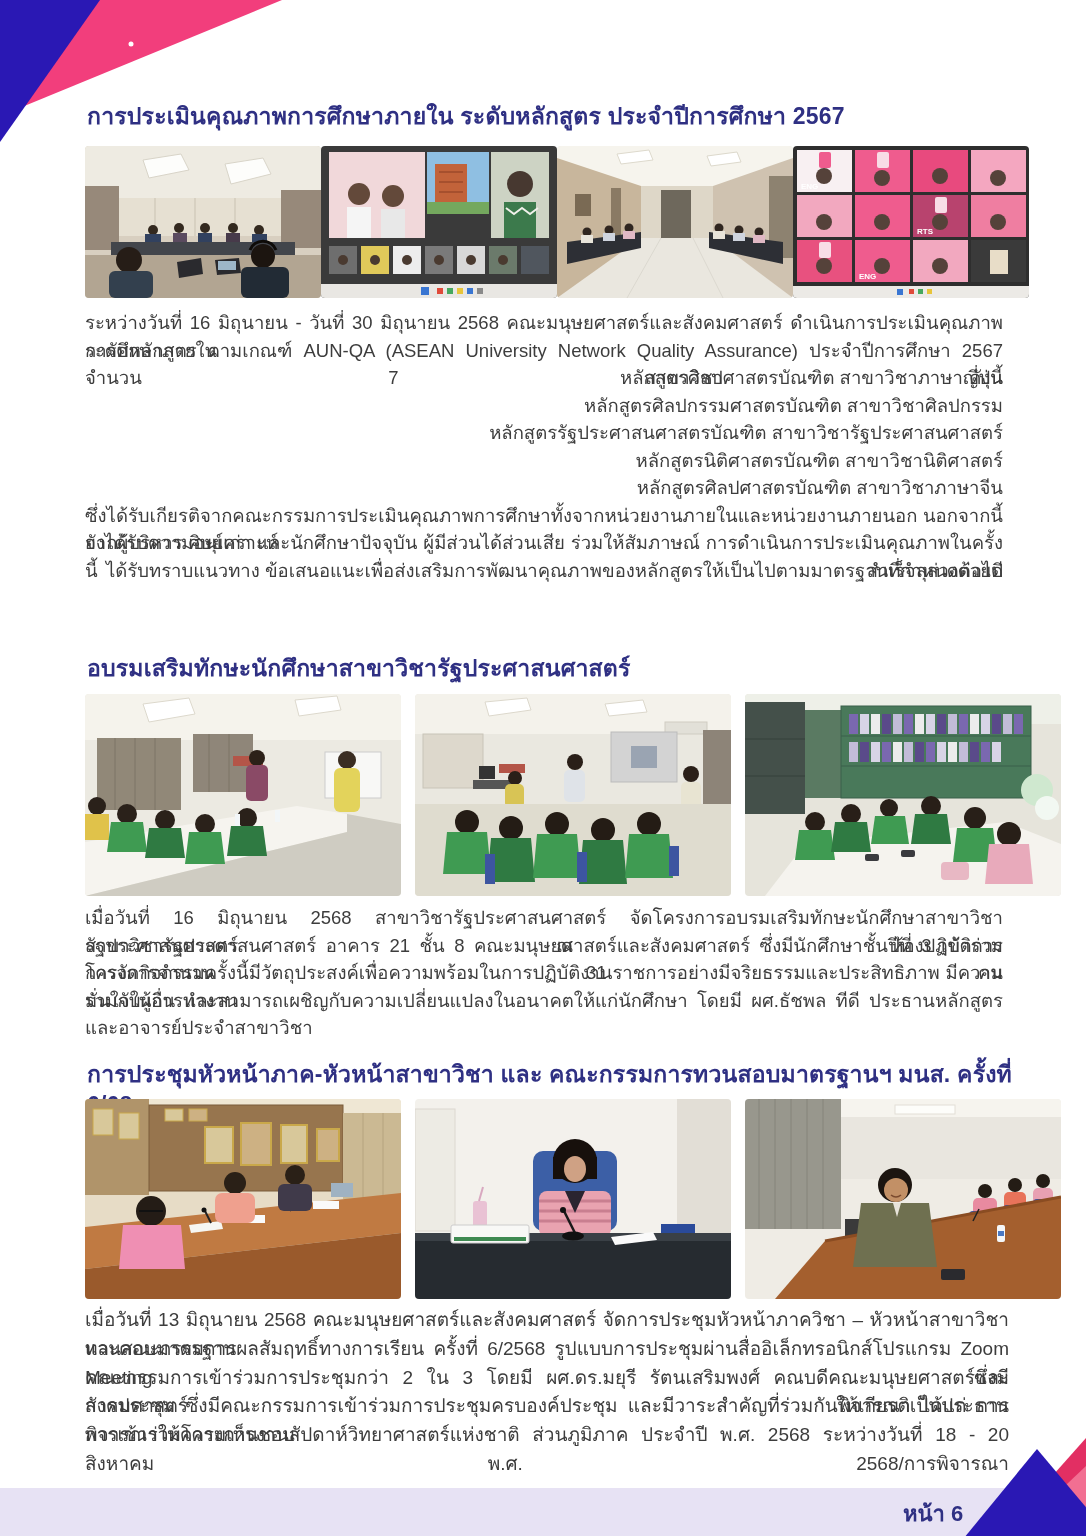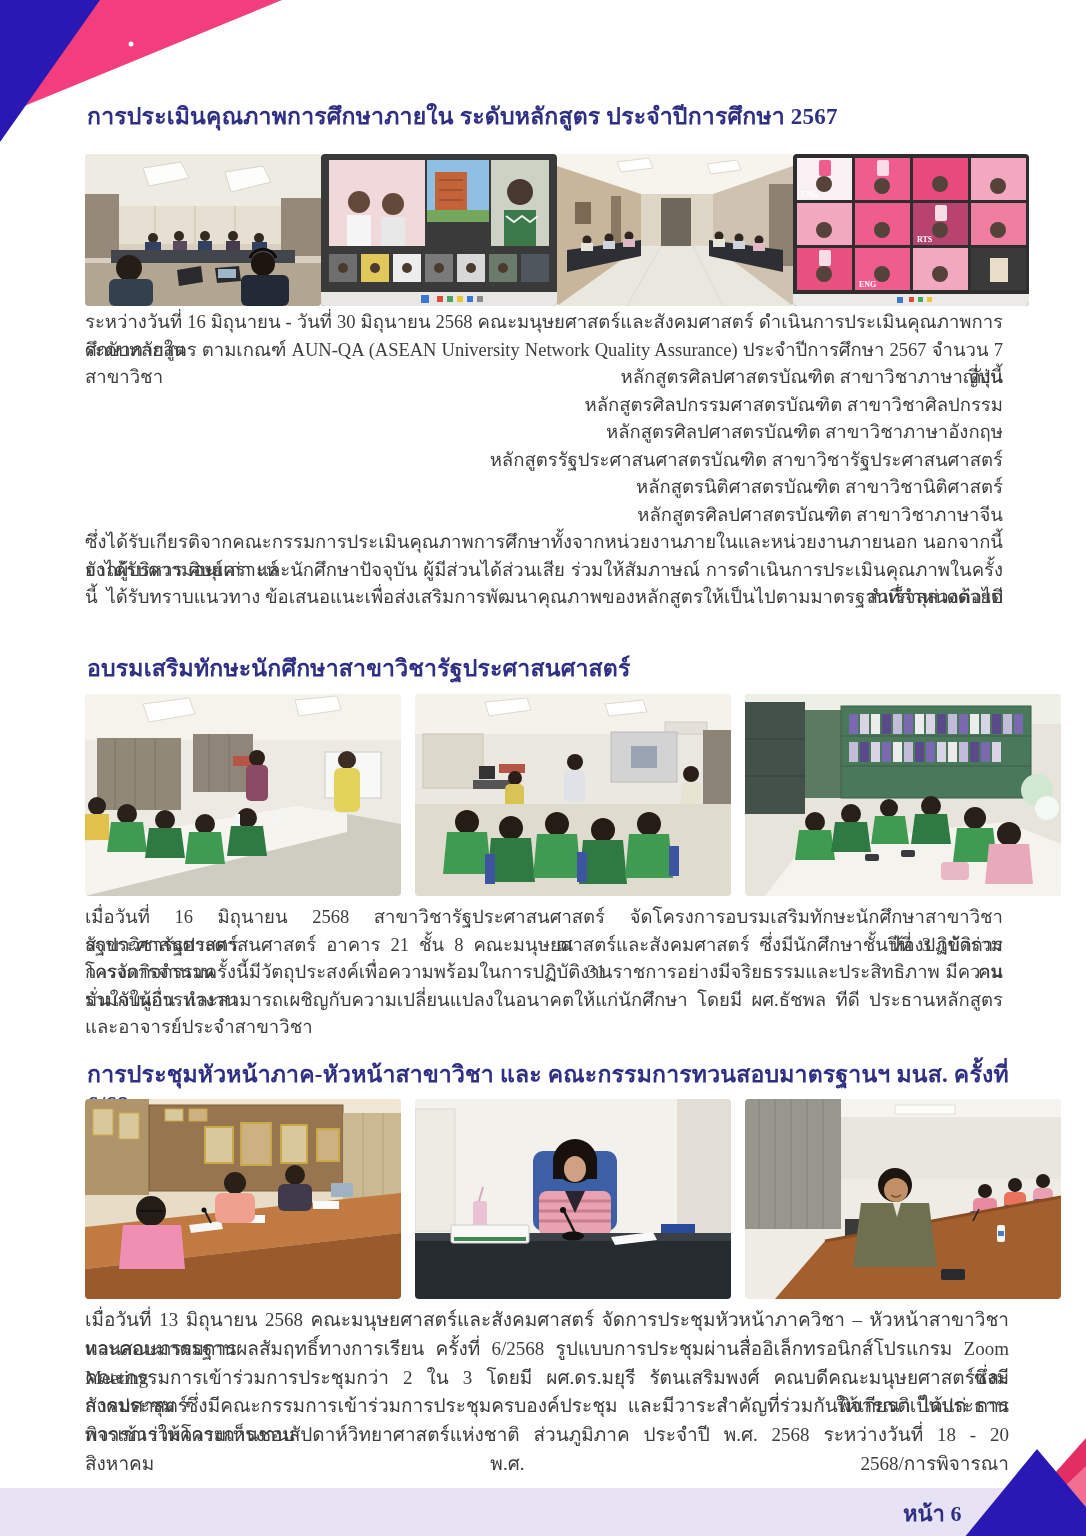--- a/index.html
+++ b/index.html
@@ -1,27 +1,27 @@
 <!DOCTYPE html>
 <html><head>
 <meta charset="utf-8">
 <style>
   html,body{margin:0;padding:0;background:#ffffff;}
   #page{position:relative;width:1086px;height:1536px;background:#ffffff;overflow:hidden;
-        font-family:Liberation Serif, serif;}
+        font-family:Liberation Sans, sans-serif;}
   .heading{position:absolute;left:87px;width:930px;font-size:23px;font-weight:bold;
            color:#2f3083;letter-spacing:.2px;}
   .para{position:absolute;left:85px;width:918px;font-size:18.5px;color:#3d3d3d;}
   .para .ln{line-height:27.5px;height:27.5px;overflow:visible;text-align:right;}
   .para .ln.j{text-align:justify;text-align-last:justify;}
   #para3{width:924px;font-size:19px;}
   #para3 .ln{line-height:28.8px;height:28.8px;}
   .prow{position:absolute;left:85px;display:flex;}
   .prow svg{display:block;border-radius:4px;}
-  #row1{top:154px;gap:0;border-radius:31px;}
+  #row1{top:146px;gap:0;border-radius:31px;}
   #row2{top:694px;gap:14px;}
   #row3{top:1099px;gap:14px;}
   #footer-band{position:absolute;left:0;top:1488px;width:1086px;height:48px;background:#e7e2f4;}
   #page-number{position:absolute;left:903px;top:1496px;font-size:22px;font-weight:bold;color:#2f3083;text-align:center;}
   #decor-tl{position:absolute;left:0;top:0;}
   #decor-br{position:absolute;right:0;bottom:0;}
 </style>
 </head>
 <body>
 
@@ -179,21 +179,20 @@
         <rect x="125" y="143" width="5" height="5" fill="#46a85e"></rect>
         <rect x="134" y="143" width="5" height="5" fill="#e8c53a"></rect>
     </svg>
   </div>
 
   <div class="para" style="top:309px">
     <div class="ln j">ระหว่างวันที่ 16 มิถุนายน - วันที่ 30 มิถุนายน 2568 คณะมนุษยศาสตร์และสังคมศาสตร์ ดำเนินการประเมินคุณภาพการศึกษาภายใน</div>
     <div class="ln j">ระดับหลักสูตร ตามเกณฑ์ AUN-QA (ASEAN University Network Quality Assurance) ประจำปีการศึกษา 2567 จำนวน 7 สาขาวิชา ดังนี้</div>
     <div class="ln">หลักสูตรศิลปศาสตรบัณฑิต สาขาวิชาภาษาญี่ปุ่น</div>
     <div class="ln">หลักสูตรศิลปกรรมศาสตรบัณฑิต สาขาวิชาศิลปกรรม</div>
-    <div class="ln">หลักสูตรศิลปศาสตรบัณฑิต สาขาวิชาภาษาอังกฤษ</div>
     <div class="ln">หลักสูตรรัฐประศาสนศาสตรบัณฑิต สาขาวิชารัฐประศาสนศาสตร์</div>
     <div class="ln">หลักสูตรนิติศาสตรบัณฑิต สาขาวิชานิติศาสตร์</div>
     <div class="ln">หลักสูตรศิลปศาสตรบัณฑิต สาขาวิชาภาษาจีน</div>
     <div class="ln j">ซึ่งได้รับเกียรติจากคณะกรรมการประเมินคุณภาพการศึกษาทั้งจากหน่วยงานภายในและหน่วยงานภายนอก นอกจากนี้ ยังได้รับความอนุเคราะห์</div>
     <div class="ln j">จากผู้บริหาร ศิษย์เก่า และนักศึกษาปัจจุบัน ผู้มีส่วนได้ส่วนเสีย ร่วมให้สัมภาษณ์ การดำเนินการประเมินคุณภาพในครั้งนี้ สำเร็จลุล่วงด้วยดี</div>
     <div class="ln">ได้รับทราบแนวทาง ข้อเสนอแนะเพื่อส่งเสริมการพัฒนาคุณภาพของหลักสูตรให้เป็นไปตามมาตรฐานที่กำหนดต่อไป</div>
   </div>
 
   <div class="heading" style="top:650px">อบรมเสริมทักษะนักศึกษาสาขาวิชารัฐประศาสนศาสตร์</div>
 

